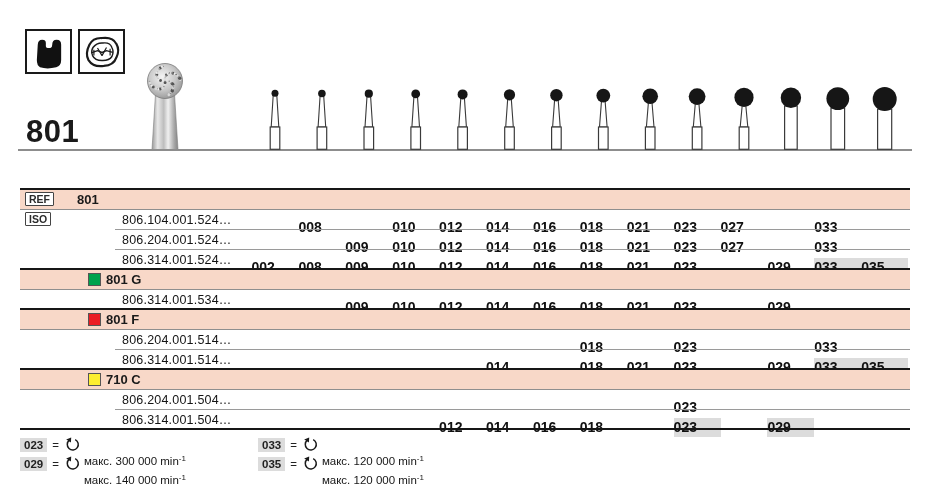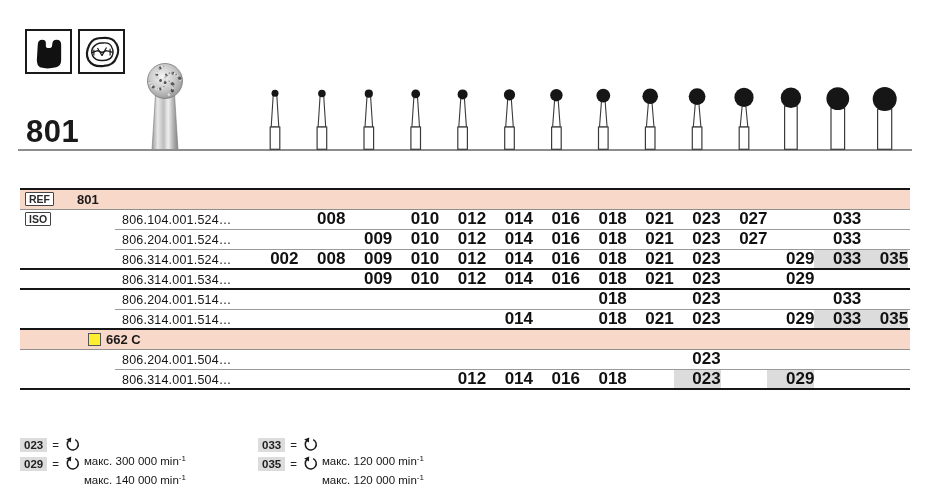--- a/index.html
+++ b/index.html
@@ -39,22 +39,22 @@
   }
   .band .band-title.shifted{left:86px;}
   .isorow{position:relative;height:20px;}
   .isorow .thinline{position:absolute;left:95px;right:0;bottom:0;height:1px;background:#9a9a9a;}
   .isorow.last .thinline{left:0;height:2px;background:#161616;}
   .iso-code{
     position:absolute;left:102px;top:2.5px;font-size:12.5px;letter-spacing:.2px;color:#141414;
   }
   .iso-code b{font-weight:400;}
   .size-cell{
-    position:absolute;top:0;height:19px;width:47px;text-align:right;
-    font-size:17px;font-weight:700;line-height:18px;color:#111;
+    position:absolute;top:8px;height:19px;width:47px;text-align:left;
+    font-size:14px;font-weight:700;line-height:18px;color:#111;
   }
   .size-cell.gray{background:#dcdcdc;}
   
   #legend{position:absolute;left:20px;top:435px;width:890px;font-size:11.5px;}
   .legend-col{position:absolute;top:0;}
   .legend-col.c0{left:0;} .legend-col.c1{left:238px;}
   .legend-item{display:flex;align-items:center;height:19px;white-space:nowrap;}
   .legend-chip{
     background:#dcdcdc;font-weight:600;font-size:11.5px;padding:0 4px;line-height:14px;color:#222;
   }
@@ -292,54 +292,62 @@
         <span class="size-cell" style="left: 466px;">014</span>
         <span class="size-cell" style="left: 512.9px;">016</span>
         <span class="size-cell" style="left: 559.8px;">018</span>
         <span class="size-cell" style="left: 606.7px;">021</span>
         <span class="size-cell" style="left: 653.6px;">023</span>
         <span class="size-cell" style="left: 747.4px;">029</span>
         <span class="size-cell gray" style="left: 794.3px;">033</span>
         <span class="size-cell gray" style="left: 841.2px;">035</span>
         <span class="thinline"></span>
       </div>
+      <div class="band" style="background: rgb(248, 216, 200);">
+        <span class="color-sq" style="background: rgb(0, 162, 77);"></span>
+        <span class="band-title shifted">801 G</span>
+      </div>
       <div class="isorow last">
         <span class="iso-code">806.<b>314</b>.001.534…</span>
         <span class="size-cell" style="left: 325.3px;">009</span>
         <span class="size-cell" style="left: 372.2px;">010</span>
         <span class="size-cell" style="left: 419.1px;">012</span>
         <span class="size-cell" style="left: 466px;">014</span>
         <span class="size-cell" style="left: 512.9px;">016</span>
         <span class="size-cell" style="left: 559.8px;">018</span>
         <span class="size-cell" style="left: 606.7px;">021</span>
         <span class="size-cell" style="left: 653.6px;">023</span>
         <span class="size-cell" style="left: 747.4px;">029</span>
         <span class="thinline"></span>
       </div>
+      <div class="band" style="background: rgb(248, 216, 200);">
+        <span class="color-sq" style="background: rgb(235, 28, 36);"></span>
+        <span class="band-title shifted">801 F</span>
+      </div>
       <div class="isorow">
         <span class="iso-code">806.<b>204</b>.001.514…</span>
         <span class="size-cell" style="left: 559.8px;">018</span>
         <span class="size-cell" style="left: 653.6px;">023</span>
         <span class="size-cell" style="left: 794.3px;">033</span>
         <span class="thinline"></span>
       </div>
       <div class="isorow last">
         <span class="iso-code">806.<b>314</b>.001.514…</span>
         <span class="size-cell" style="left: 466px;">014</span>
         <span class="size-cell" style="left: 559.8px;">018</span>
         <span class="size-cell" style="left: 606.7px;">021</span>
         <span class="size-cell" style="left: 653.6px;">023</span>
         <span class="size-cell" style="left: 747.4px;">029</span>
         <span class="size-cell gray" style="left: 794.3px;">033</span>
         <span class="size-cell gray" style="left: 841.2px;">035</span>
         <span class="thinline"></span>
       </div>
       <div class="band" style="background: rgb(248, 216, 200);">
         <span class="color-sq" style="background: rgb(253, 238, 48);"></span>
-        <span class="band-title shifted">662 C</span>
+        <span class="band-title shifted">710 C</span>
       </div>
       <div class="isorow">
         <span class="iso-code">806.<b>204</b>.001.504…</span>
         <span class="size-cell" style="left: 653.6px;">023</span>
         <span class="thinline"></span>
       </div>
       <div class="isorow last">
         <span class="iso-code">806.<b>314</b>.001.504…</span>
         <span class="size-cell" style="left: 419.1px;">012</span>
         <span class="size-cell" style="left: 466px;">014</span>

